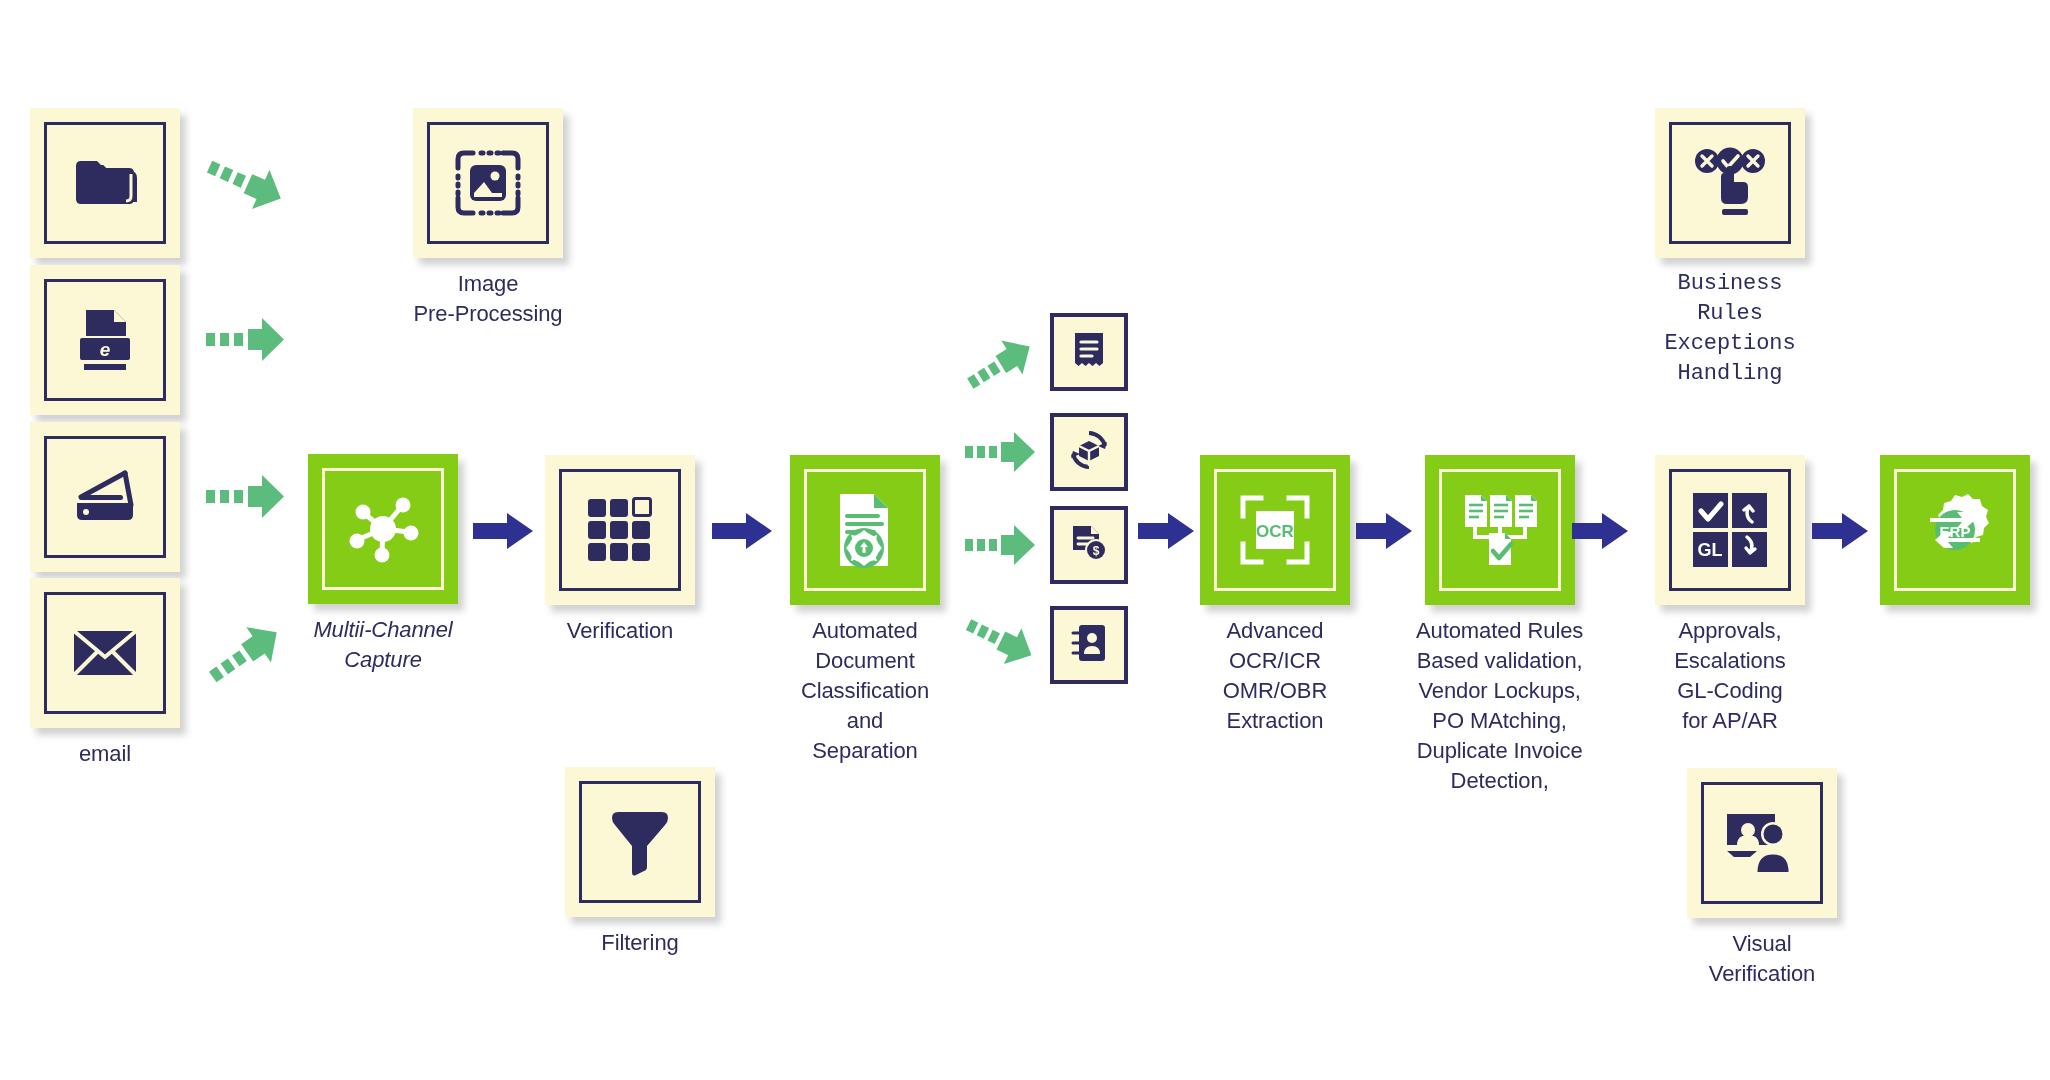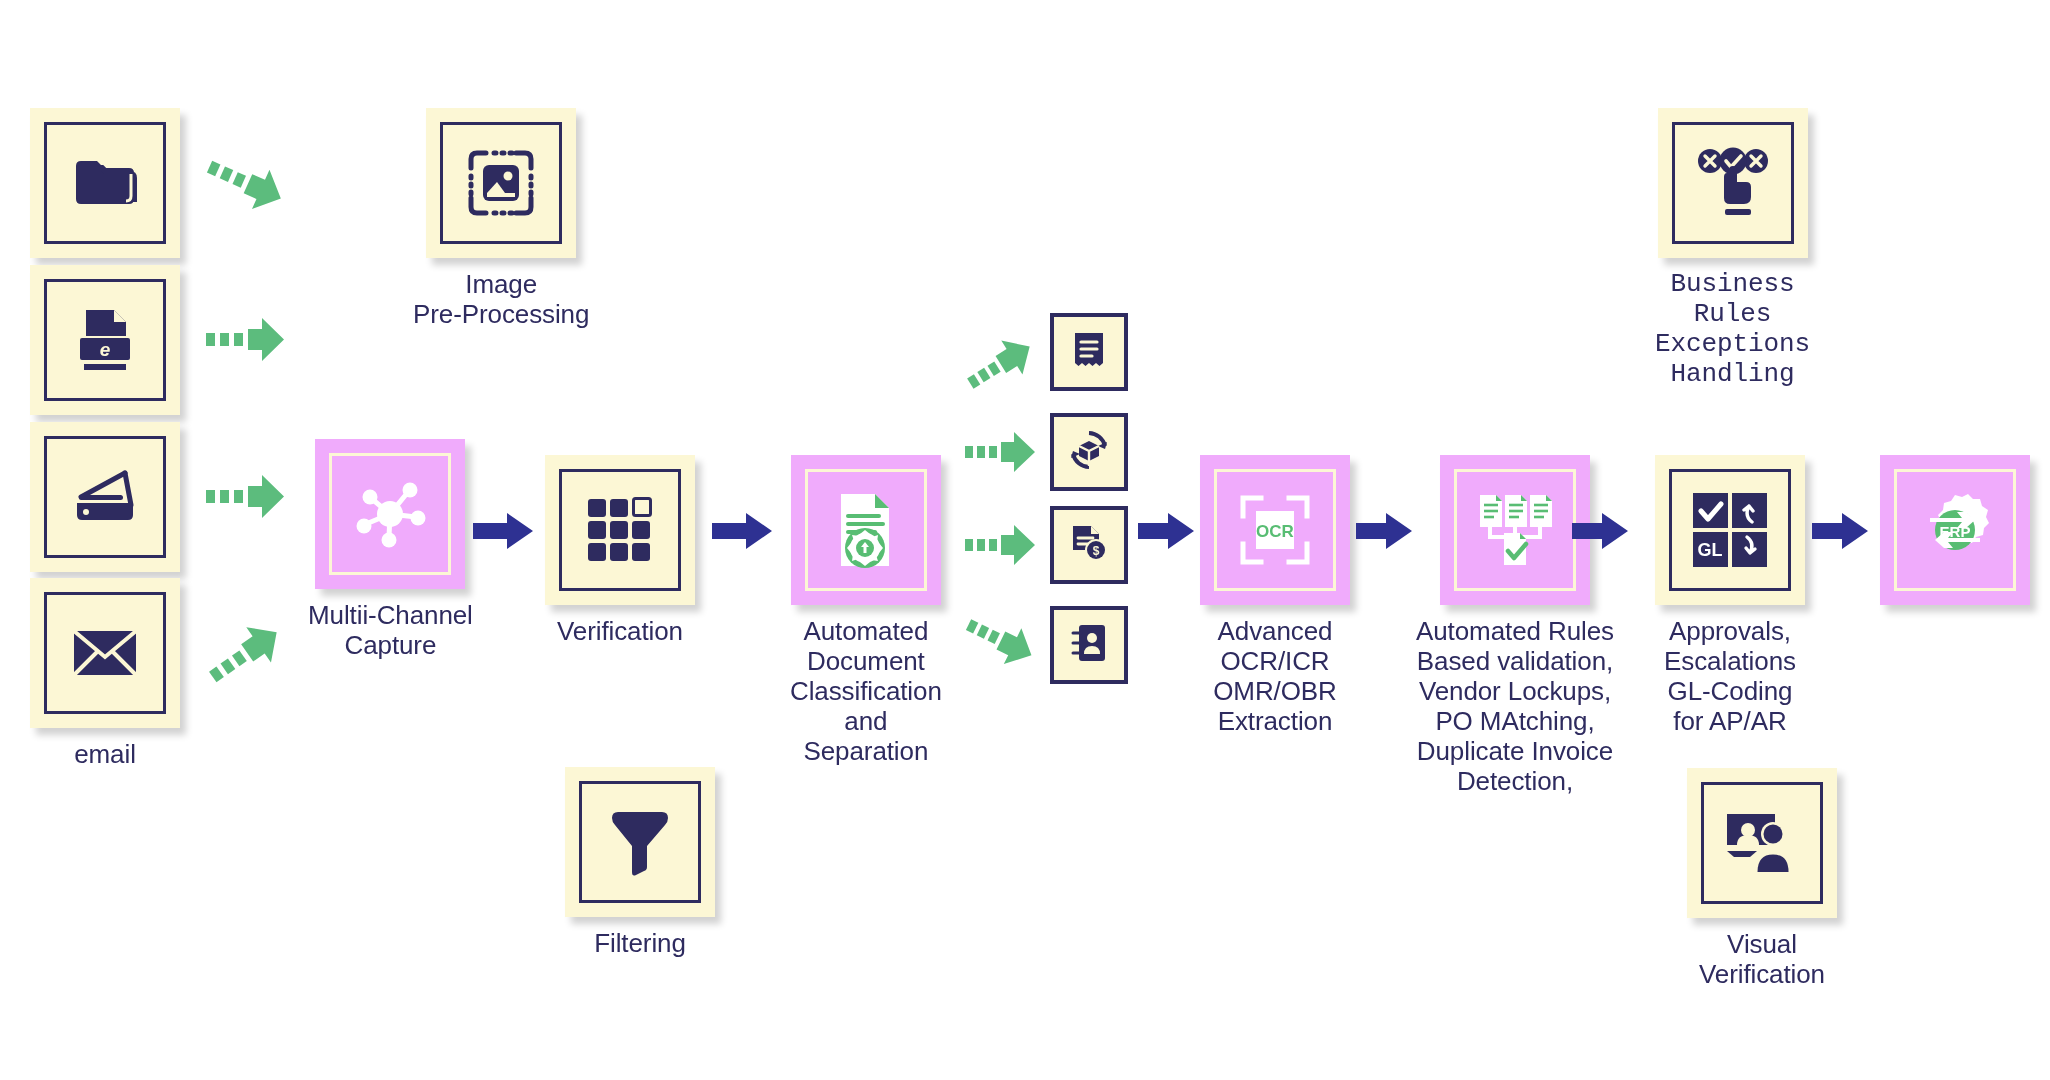--- a/index.html
+++ b/index.html
@@ -9,32 +9,32 @@
     color:#2e2b5f;
   }
   .node{position:absolute;display:flex;flex-direction:column;align-items:center;}
   .tile{
     width:150px;height:150px;
     display:flex;align-items:center;justify-content:center;
     position:relative;
     box-shadow:6px 7px 7px rgba(0,0,0,0.18);
   }
   .tile.cream{background:#fcf7d5;}
-  .tile.green{background:#f0abfc;}
+  .tile.green{background:#84cc16;}
   .tile .inner{
     position:absolute;
     left:14px;top:14px;right:14px;bottom:14px;
     border:3px solid #2e2b5f;
     box-sizing:border-box;
   }
   .tile.green .inner{border-color:#fcf7d5;border-width:3px;}
   .tile .glyph{position:relative;z-index:2;display:flex;align-items:center;justify-content:center;}
   .label{
     margin-top:11px;text-align:center;
-    font-size:26px;line-height:30px;color:#2e2b5f;
+    font-size:22px;line-height:30px;color:#2e2b5f;
     white-space:pre-line;letter-spacing:-0.1px;
   }
   
   .mini{
     position:absolute;width:78px;height:78px;background:#fcf7d5;
     border:4px solid #2e2b5f;box-sizing:border-box;
     display:flex;align-items:center;justify-content:center;
   }
   
   .arrow{position:absolute;}
@@ -122,21 +122,21 @@
         <circle cx="42" cy="28" r="4.5" fill="#fcf7d5"></circle>
         <path d="M21 45 l10-11 l8 11 Z" fill="#fcf7d5"></path>
         <rect x="21" y="45" width="28" height="4" fill="#fcf7d5"></rect>
       </svg>
     </div>
   </div>
   <div class="label">Image
 Pre-Processing</div>
 </div>
 
-<div class="node" style="left:308px;top:439px;">
+<div class="node" style="left:308px;top:454px;font-style:italic;">
   <div class="tile green">
     <div class="inner"></div>
     <div class="glyph">
       <svg width="80" height="78" viewBox="0 0 80 78">
         <g stroke="#ffffff" stroke-width="5" stroke-linecap="round">
           <line x1="40" y1="39" x2="22" y2="24"></line>
           <line x1="40" y1="39" x2="58" y2="17"></line>
           <line x1="40" y1="39" x2="66" y2="42"></line>
           <line x1="40" y1="39" x2="39" y2="62"></line>
           <line x1="40" y1="39" x2="16" y2="49"></line>

